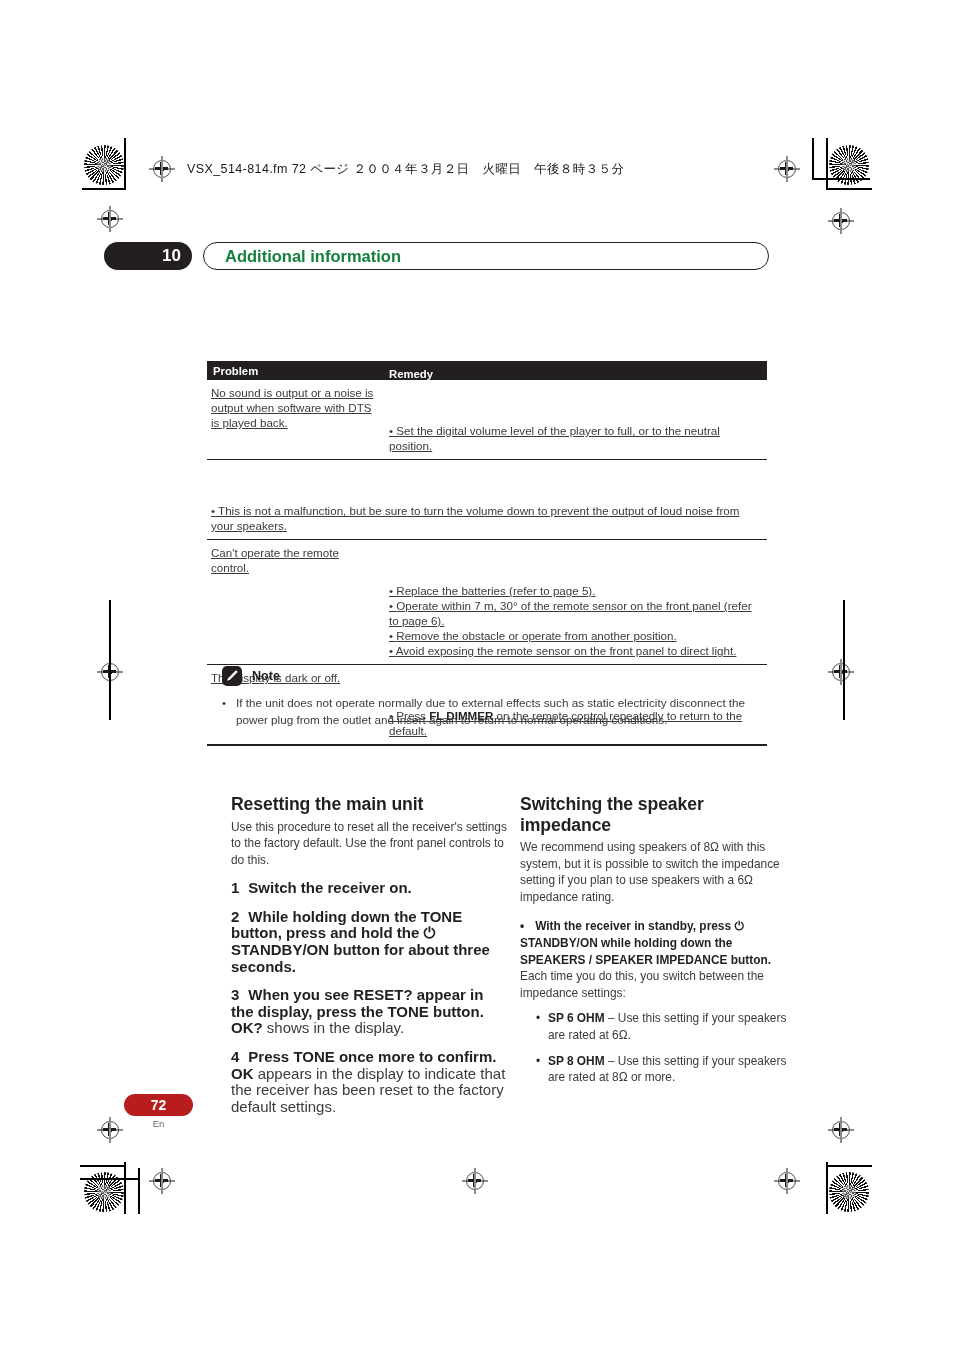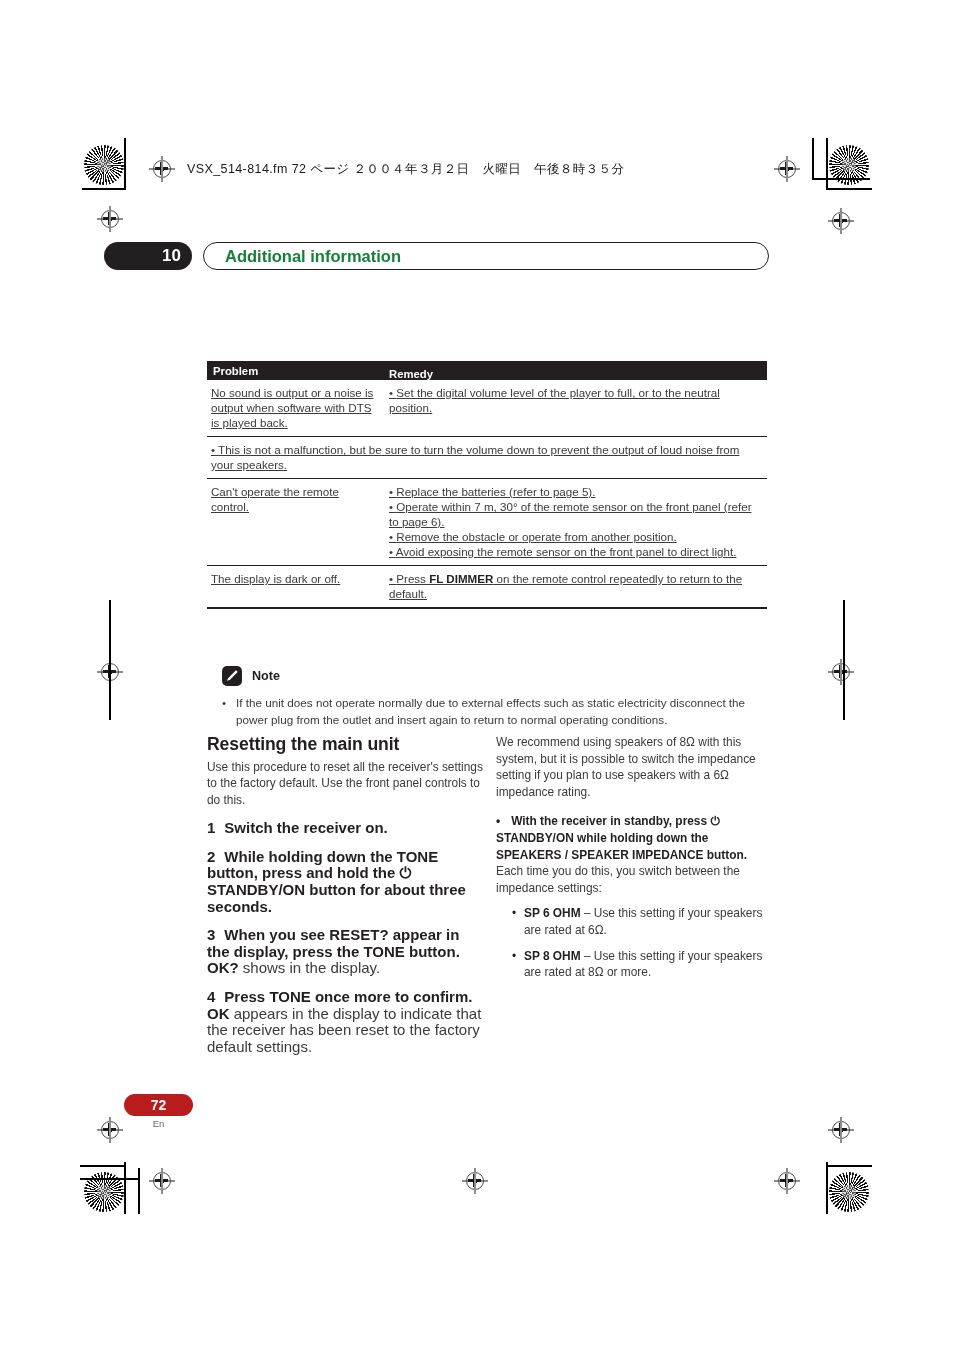--- a/index.html
+++ b/index.html
@@ -112,21 +112,21 @@
   .tbl-row {
     display: flex;
     border-bottom: 1px solid #231f20;
     padding-top: 5px;
     padding-bottom: 6px;
   }
   .tbl-row:last-child { border-bottom: 2.2px solid #231f20; }
   .tbl-row .c1 {
     width: 178px; padding-left: 4px; padding-right: 10px;
   }
-  .tbl-row .c2 { flex: 1; padding-left: 4px; padding-right: 4px; }
+  .tbl-row .c2 { flex: 1; padding-left: 4px; padding-right: 4px; margin-top: 38px; }
   .cellline {
     font-size: 11.6px;
     line-height: 15px;
     color: #3b3b3b;
     text-decoration: underline;
   }
   .cellline b { color: #231f20; }
   .bulleted { text-indent: 0; }
 
   
@@ -154,22 +154,23 @@
     display: flex;
     font-size: 11.7px;
     line-height: 16.6px;
     color: #3b3b3b;
   }
   .note-body .dot { width: 14px; flex: none; }
 
   
   .col {
     position: absolute;
-    top: 734px;
+    top: 794px;
     width: 278px;
+    margin-left: 24px;
   }
   .col-left  { left: 207px; }
   .col-right { left: 496px; }
 
   h2.sec {
     margin: 0 0 4px 0;
     font-size: 17.6px;
     font-weight: bold;
     line-height: 20.5px;
     color: #231f20;
@@ -387,20 +388,21 @@
     <span class="after"><br><b>OK?</b><span> shows in the display.</span></span>
   </div>
 
   <div class="step">
     <span class="lead"><span class="n">4</span><span>Press TONE once more to confirm.</span></span>
     <span class="after"><br><b>OK</b><span> appears in the display to indicate that the receiver has been reset to the factory default settings.</span></span>
   </div>
 </div>
 
 <div class="col col-right">
+  <h2 class="sec">Switching the speaker impedance</h2>
   <p class="body">We recommend using speakers of 8Ω with this system, but it is possible to switch the impedance setting if you plan to use speakers with a 6Ω impedance rating.</p>
 
   <div class="bullet-para">
     <span class="lead"><span class="n">•</span><span>With the receiver in standby, press </span><span>⏻</span><span> STANDBY/ON while holding down the SPEAKERS / SPEAKER IMPEDANCE button.</span></span>
     <span class="body" style="color:#3b3b3b"><br><span>Each time you do this, you switch between the impedance settings:</span></span>
   </div>
 
   <ul class="sublist">
     <li>
       <span class="dot">•</span>

